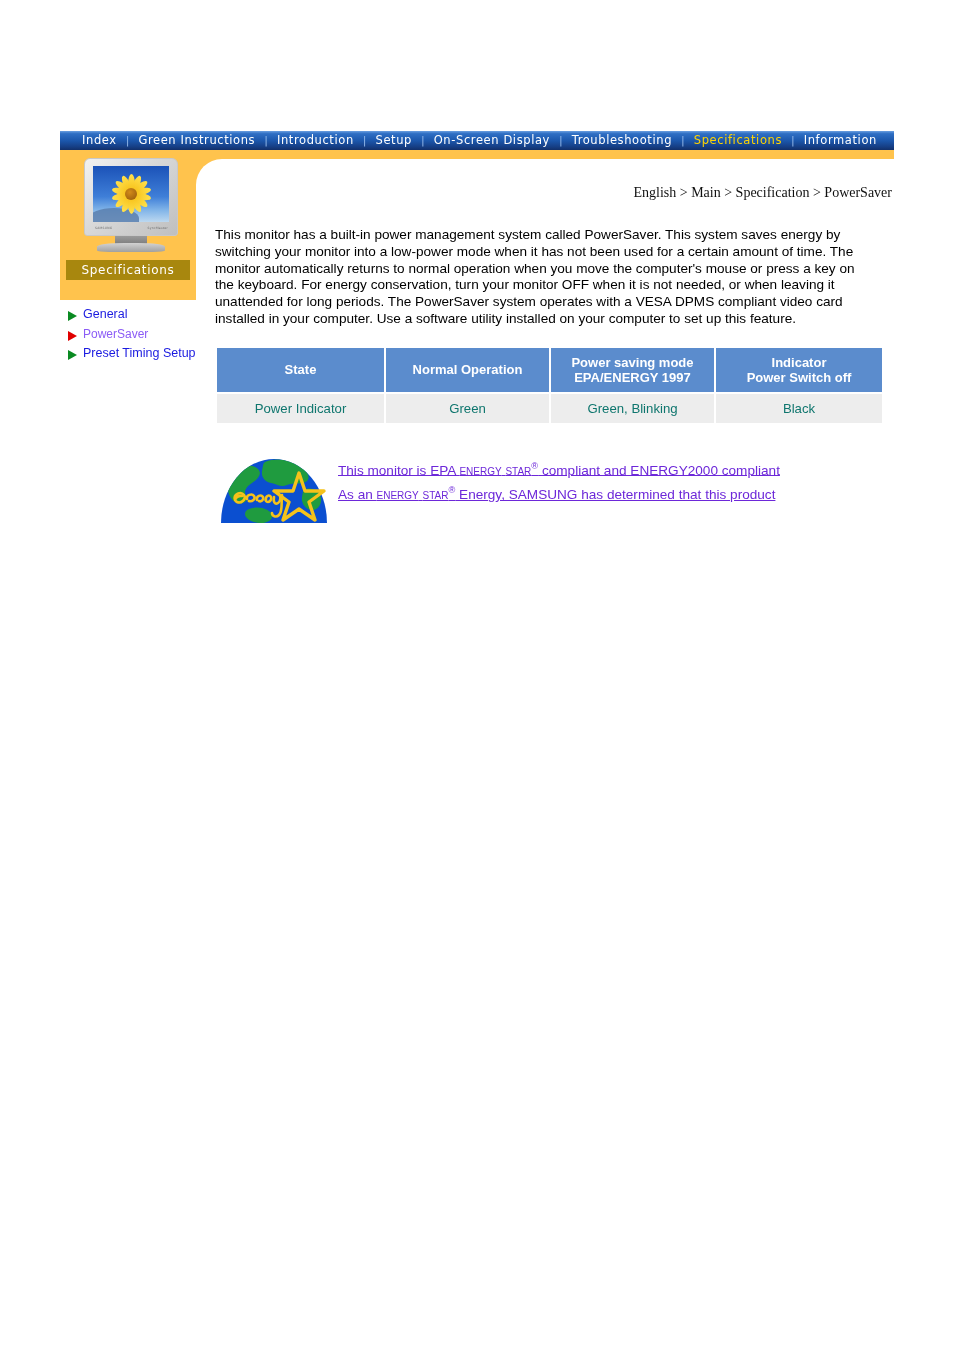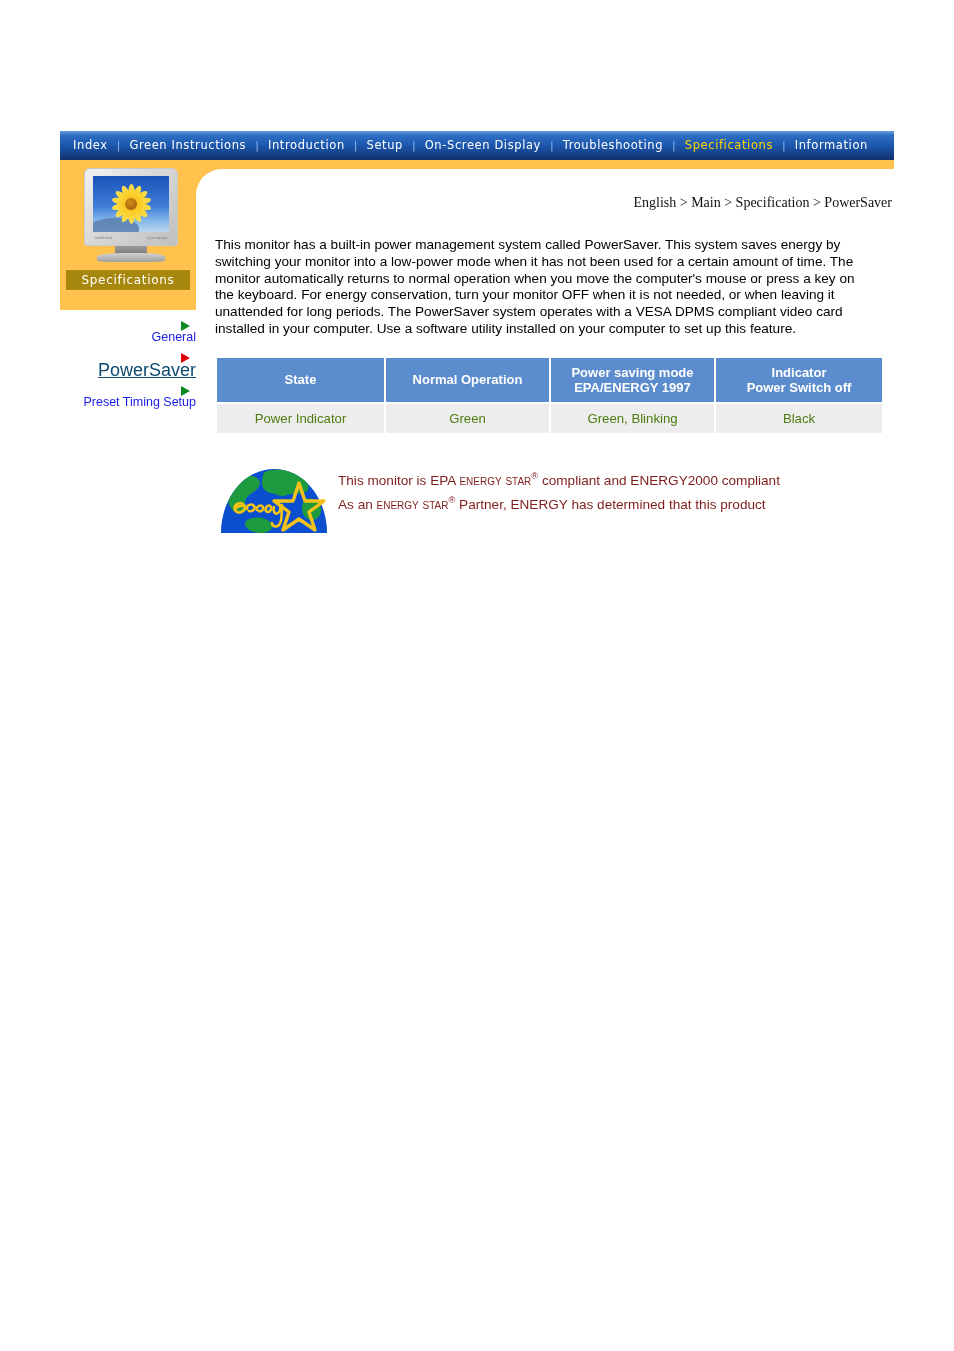--- a/index.html
+++ b/index.html
@@ -18,31 +18,31 @@
   
   #page {
     position: absolute;
     left: 60px;
     top: 131px;
     width: 834px;
   }
 
   
   .navbar {
-    height: 29px;
+    height: 19px;
     background: linear-gradient(to bottom,
         #6a9fe0 0%,
         #2f6fc4 14%,
         #1b56ab 52%,
         #163f86 82%,
         #12306a 100%);
     display: flex;
-    align-items: center;
+    align-items: flex-start;
     justify-content: flex-start;
-    padding: 0 4px 0 12px;
+    padding: 0 4px 0 21px;
     box-sizing: border-box;
     overflow: hidden;
   }
   .nav-item {
     color: #ffffff;
     font-size: 11.5px;
     letter-spacing: 0.6px;
     white-space: nowrap;
     font-family: "DejaVu Sans", sans-serif;
     font-weight: 400;
@@ -201,46 +201,44 @@
   .sidebar-links {
     position: absolute;
     left: 0;
     top: 150px;
     width: 136px;
     background: #ffffff;
     padding-top: 8px;
   }
   .side-link {
     display: flex;
-    align-items: flex-end;
+    align-items: center;
     padding: 0 0 5px 8px;
     cursor: pointer;
-    flex-direction: column;
   }
   .tri {
     width: 0;
     height: 0;
     border-left: 9px solid #0a8a22;
     border-top: 5.5px solid transparent;
     border-bottom: 5.5px solid transparent;
     margin-top: 3px;
     margin-right: 6px;
     flex: none;
   }
   .tri.red { border-left-color: #e00000; }
   .side-label {
     font-size: 12.5px;
     color: #1a1ae0;
     line-height: 13.5px;
   }
   .side-label.active {
-    color: #0c4a6e;
-    font-size: 18px;
+    color: #8b5cf6;
+    font-size: 12px;
     line-height: 15px;
-    text-decoration: underline;
   }
 
   
   .content {
     position: absolute;
     left: 155px;
     top: 35px;
     width: 679px;
   }
   .breadcrumb {
@@ -272,21 +270,21 @@
     color: #ffffff;
     font-size: 13px;
     font-weight: bold;
     padding: 7px 2px;
     line-height: 15px;
     text-align: center;
     vertical-align: middle;
   }
   .ps-table td {
     background: #ededed;
-    color: #4d7c0f;
+    color: #0f766e;
     font-size: 13.2px;
     font-weight: normal;
     padding: 7px 2px;
     text-align: center;
     vertical-align: middle;
   }
   .ps-table col.c1 { width: 167px; }
   .ps-table col.c2 { width: 163px; }
   .ps-table col.c3 { width: 163px; }
   .ps-table col.c4 { width: 166px; }
@@ -300,22 +298,23 @@
   .estar-logo {
     width: 110px;
     height: 72px;
     flex: none;
     margin-left: 4px;
   }
   .estar-text {
     margin-left: 9px;
     font-size: 13.6px;
     line-height: 21px;
-    color: #7f1d1d;
+    color: #6d28d9;
     padding-top: 3px;
+    text-decoration: underline;
   }
   .sc {
     font-variant: small-caps;
     text-transform: lowercase;
     font-size: 1.02em;
   }
   sup { font-size: .68em; }
 </style>
 </head>
 <body>
@@ -440,21 +439,21 @@
             <path d="M63,42 C62,50 64,58 60,62 C57,65 53,63 53,60"></path>
           </g>
           <polygon points="80,20 86,38 105,38 90,49 96,67 80,56 64,67 70,49 55,38 74,38" fill="none" stroke="#f5c21a" stroke-width="3.4" stroke-linejoin="round"></polygon>
         </svg>
 
         <div class="estar-text">
           <div>
             <span>This monitor is EPA </span><span class="sc">Energy</span> <span class="sc">Star</span><sup>®</sup><span> compliant and ENERGY2000 compliant</span>
           </div>
           <div>
-            <span>As an </span><span class="sc">Energy</span> <span class="sc">Star</span><sup>®</sup><span> Partner, ENERGY has determined that this product</span>
+            <span>As an </span><span class="sc">Energy</span> <span class="sc">Star</span><sup>®</sup><span> Energy, SAMSUNG has determined that this product</span>
           </div>
         </div>
       </div>
 
     </div>
 
     <div class="sidebar-links" id="sidebar-links">
         <div class="side-link">
           <span class="tri"></span>
           <span class="side-label">General</span>

